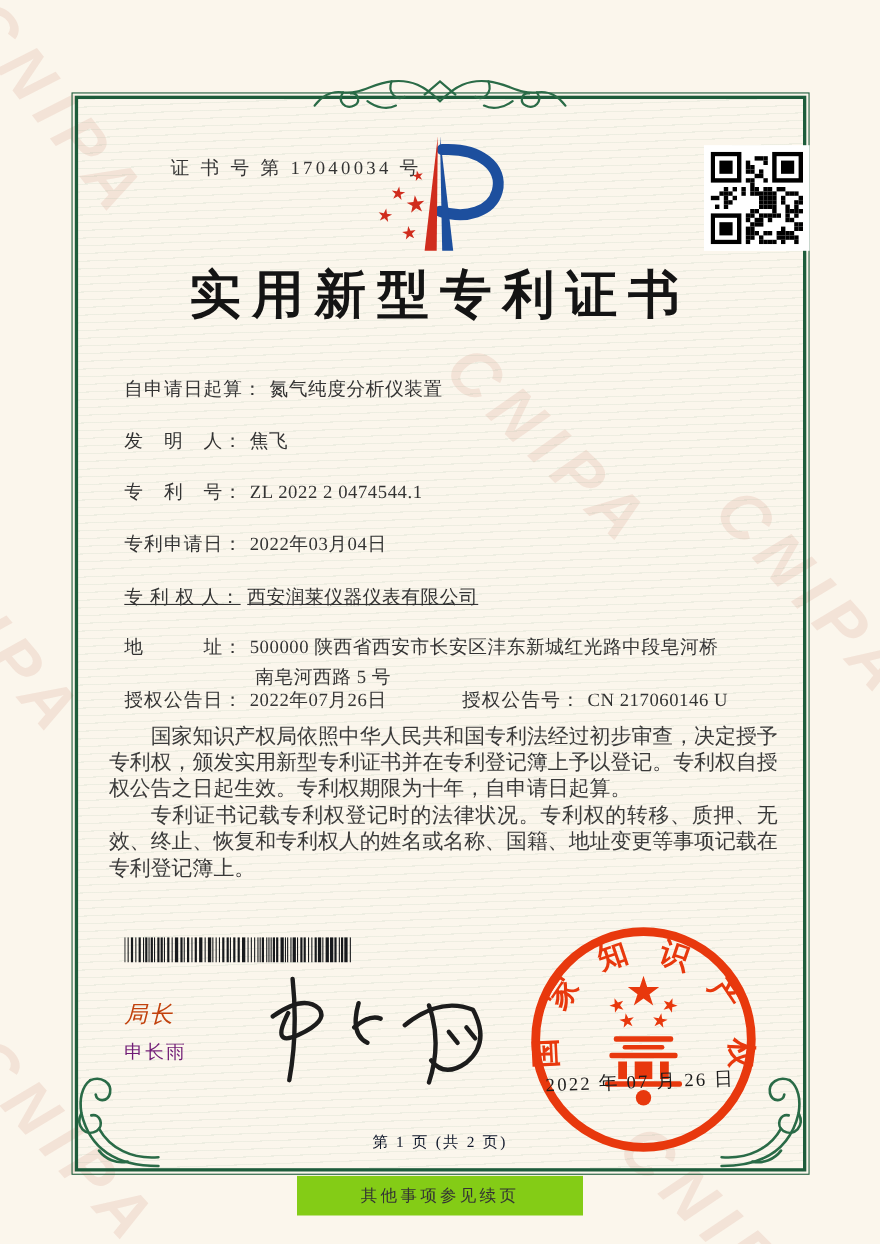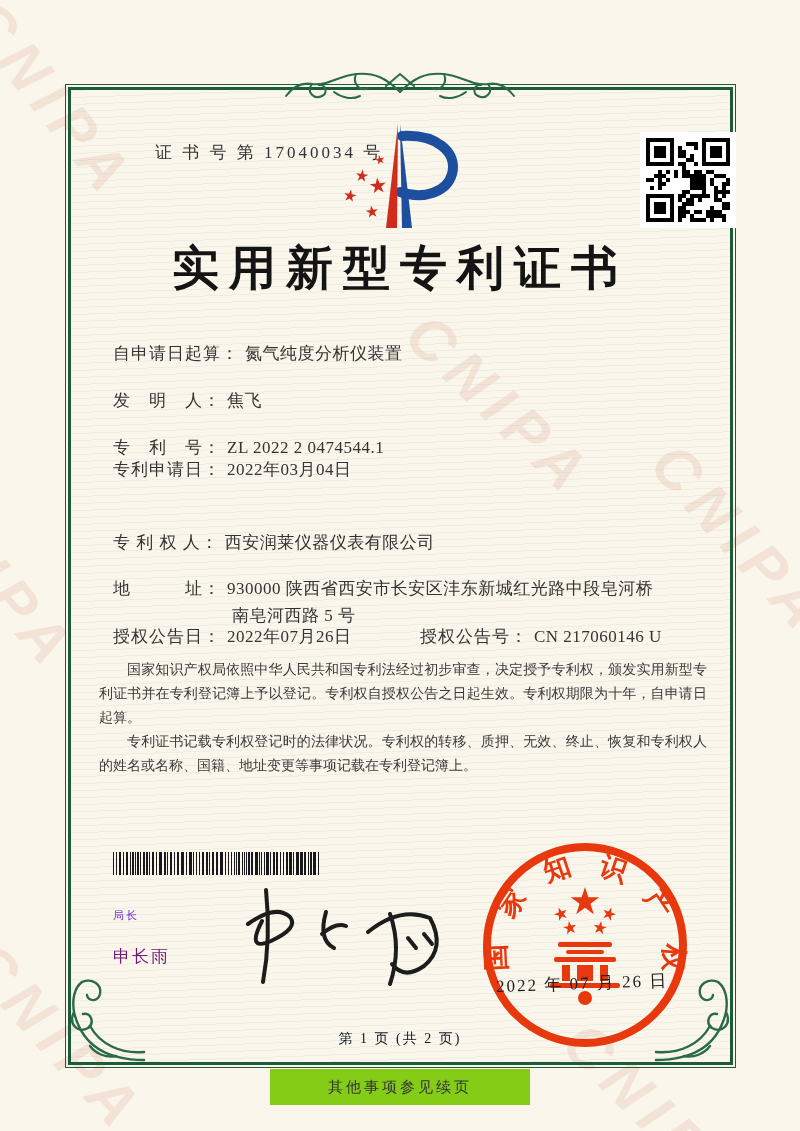--- a/index.html
+++ b/index.html
@@ -33,25 +33,25 @@
     position:absolute;left:0;top:237px;width:800px;text-align:center;
     font-size:47px;font-weight:bold;letter-spacing:10px;color:#141414;
   }
   .fields{position:absolute;left:113px;top:0;width:620px;font-size:17px;color:#333;}
   .frow{position:absolute;white-space:nowrap;}
   .frow .lbl{letter-spacing:1px;}
   .frow .val{margin-left:6px;letter-spacing:0.5px;}
   .pair2{position:absolute;left:307px;top:0;}
   .body-text{
     position:absolute;left:99px;top:658px;width:608px;
-    font-size:14px;line-height:24px;color:#3a3a3a;text-align:justify;
+    font-size:19px;line-height:24px;color:#3a3a3a;text-align:justify;
   }
   .body-text p{margin:0;text-indent:2em;}
   .barcode-wrap{position:absolute;left:113px;top:852px;width:210px;height:23px;}
-  .sig-role{position:absolute;left:113px;top:908px;font-size:11px;letter-spacing:2px;color:#6d28d9;}
+  .sig-role{position:absolute;left:113px;top:908px;font-size:21px;letter-spacing:2px;color:#c2410c;font-style:italic;}
   .sig-name{position:absolute;left:113px;top:945px;font-size:17px;letter-spacing:2px;color:#701a75;}
   .sig-script{position:absolute;left:222px;top:882px;}
   .seal{position:absolute;left:478px;top:838px;width:214px;height:214px;}
   .seal-date{
     position:absolute;left:496px;top:972px;font-size:17px;letter-spacing:2px;
     color:#1c1c1c;transform:rotate(-2deg);white-space:nowrap;
   }
   .page-info{
     position:absolute;left:0;top:1030px;width:800px;text-align:center;
     font-size:14px;letter-spacing:2px;color:#0f172a;
@@ -269,28 +269,28 @@
   <div class="fields">
     <div class="frow" style="top:342px;">
       <span class="lbl">自申请日起算：</span><span class="val">氮气纯度分析仪装置</span>
     </div>
     <div class="frow" style="top:389px;">
       <span class="lbl">发　明　人：</span><span class="val">焦飞</span>
     </div>
     <div class="frow" style="top:436px;">
       <span class="lbl">专　利　号：</span><span class="val">ZL 2022 2 0474544.1</span>
     </div>
-    <div class="frow" style="top:458px;">
+    <div class="frow" style="top:483px;">
       <span class="lbl">专利申请日：</span><span class="val">2022年03月04日</span>
     </div>
-    <div class="frow" style="top:531px;">
+    <div class="frow" style="top:531px;text-decoration:underline;">
       <span class="lbl">专 利 权 人：</span><span class="val">西安润莱仪器仪表有限公司</span>
     </div>
     <div class="frow" style="top:577px;">
-      <span class="lbl">地　　　址：</span><span class="val">930000 陕西省西安市长安区沣东新城红光路中段皂河桥</span>
+      <span class="lbl">地　　　址：</span><span class="val">500000 陕西省西安市长安区沣东新城红光路中段皂河桥</span>
     </div>
     <div class="frow" style="top:604px;left:113px;">
       <span class="val">南皂河西路 5 号</span>
     </div>
     <div class="frow" style="top:625px;">
       <span class="lbl">授权公告日：</span><span class="val">2022年07月26日</span>
       <span class="pair2">
         <span class="lbl">授权公告号：</span><span class="val">CN 217060146 U</span>
       </span>
     </div>

